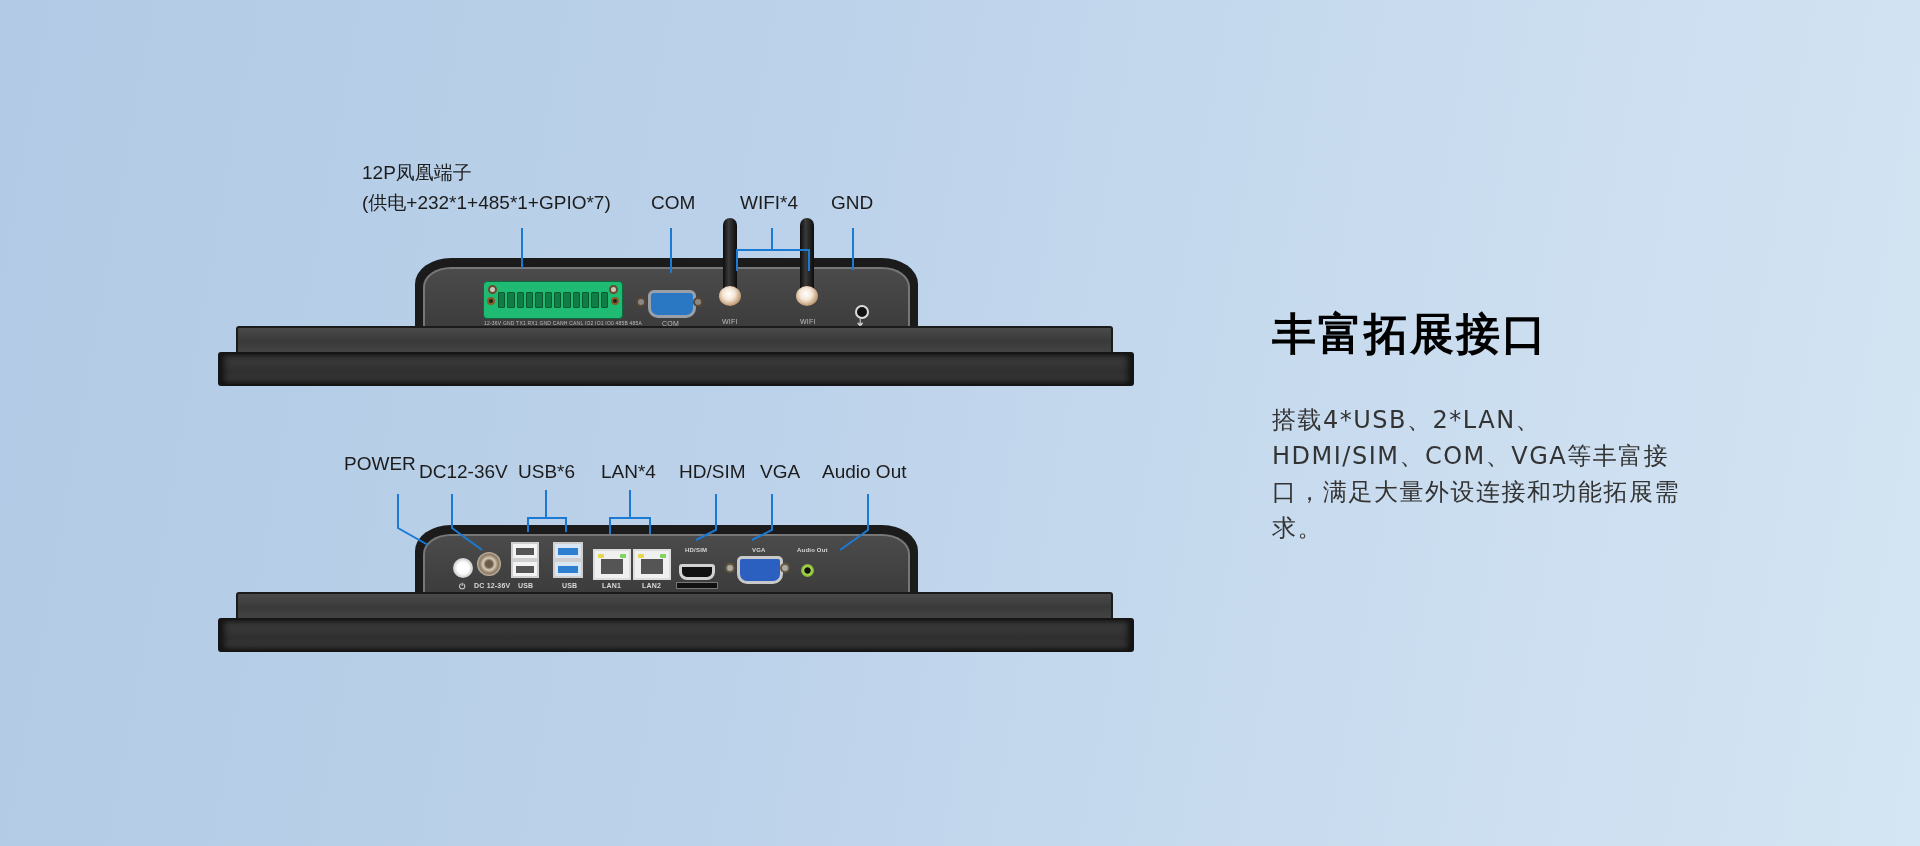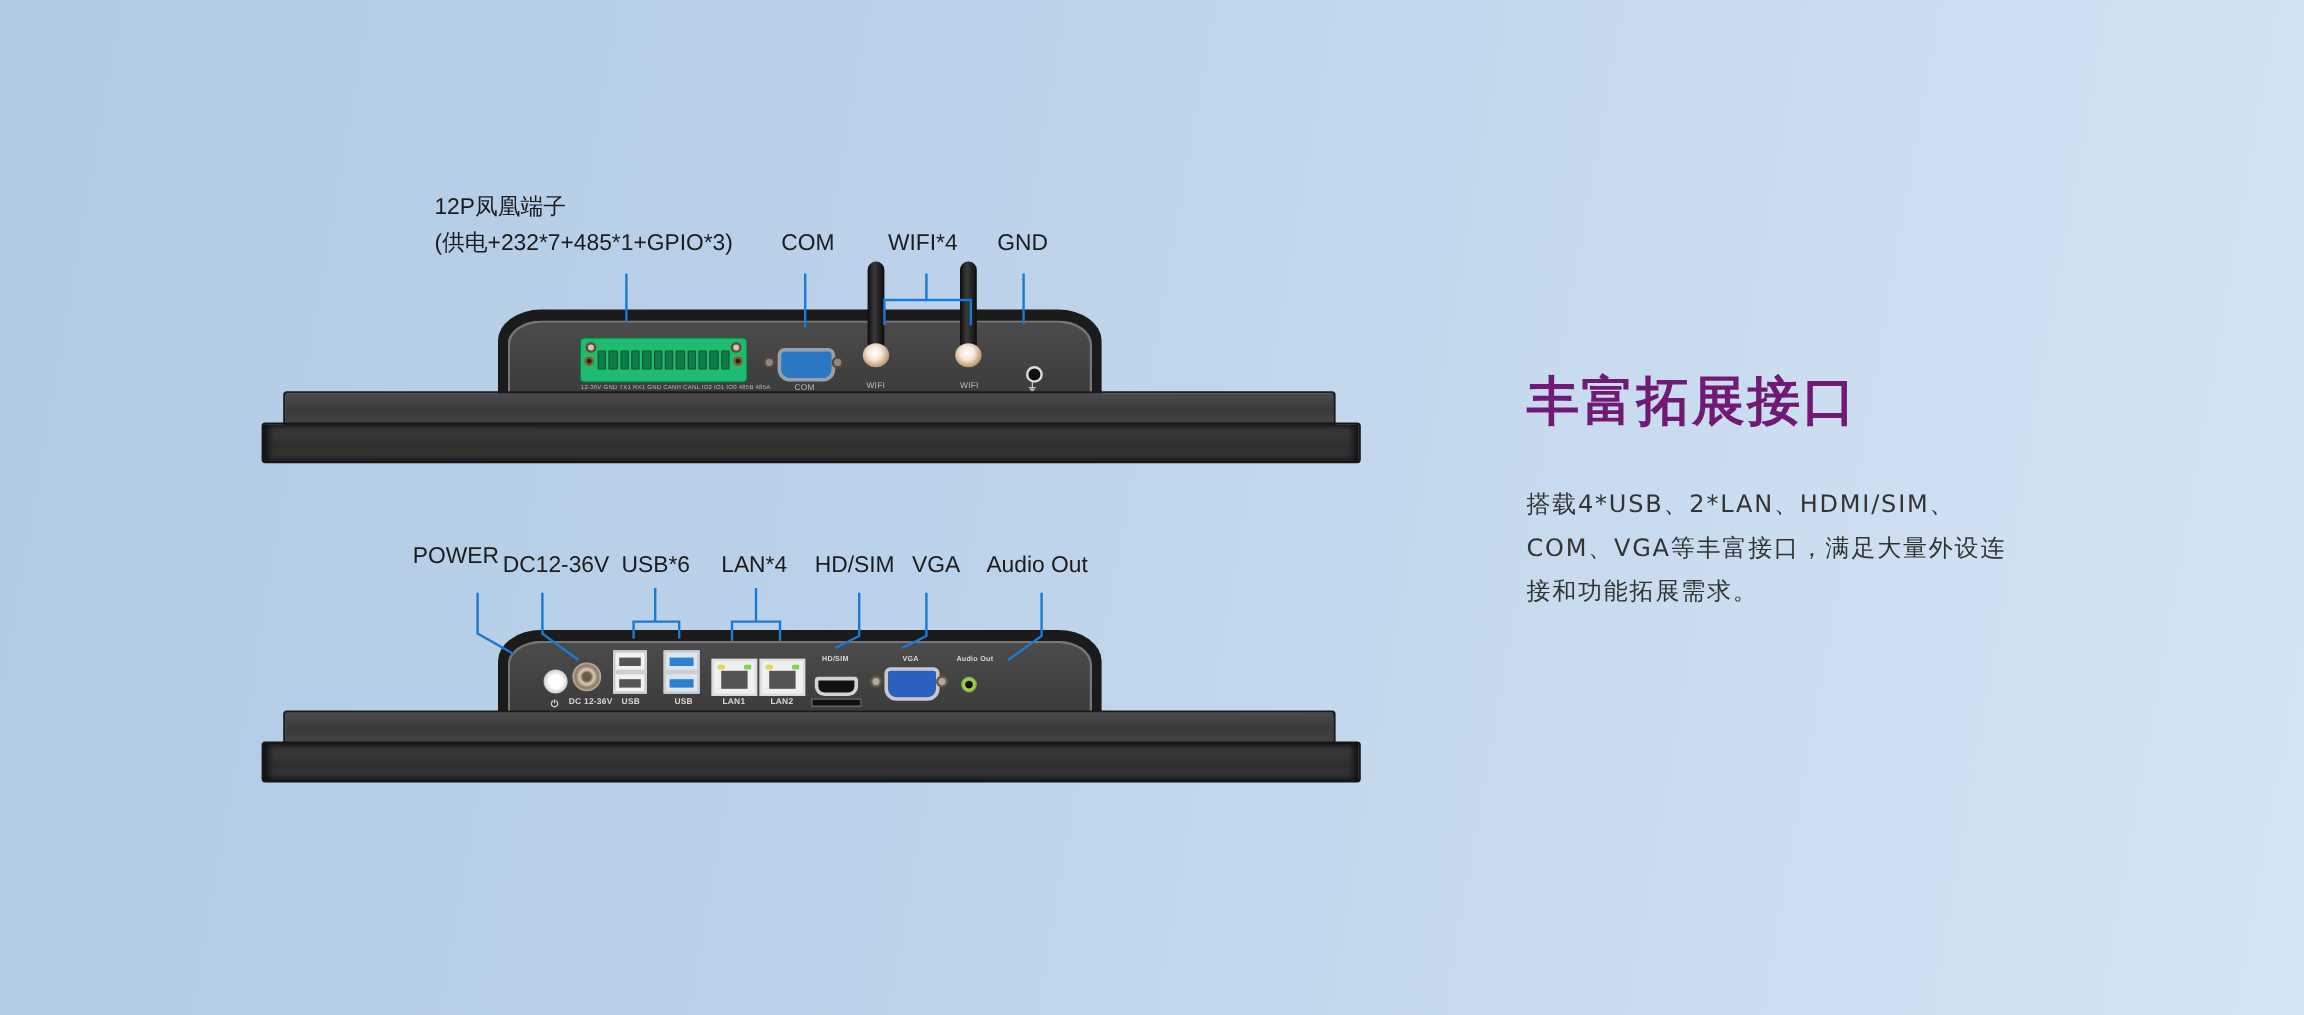--- a/index.html
+++ b/index.html
@@ -37,30 +37,30 @@
   .usb { position:absolute; background:#f3f3f3; border:2px solid #cfcfcf; }
   .usb .slot { position:absolute; left:3px; right:3px; top:4px; height:7px; background:#555; }
   .usb3 { background:#d9e6f3; }
   .usb3 .slot { background:#2f7fd0; }
   .rj45 { position:absolute; background:#f0f0f0; border:2px solid #ddd; }
   .rj45 .hole { position:absolute; left:6px; right:6px; top:8px; bottom:4px; background:#555; }
   .rj45 .led { position:absolute; top:3px; width:6px; height:4px; border-radius:1px; }
   .hdmi { position:absolute; background:#111; border:3px solid #d2d2d2; border-radius:3px 3px 8px 8px; }
   .vga { position:absolute; background:#2b5fc0; border:3px solid #c9c9c9; border-radius:5px 5px 10px 10px; }
 
-  .title { position:absolute; left:1272px; top:305px; font-size:44px; font-weight:bold; color:#701a75; letter-spacing:2px; font-family:"DejaVu Sans", sans-serif; }
-  .desc { position:absolute; left:1272px; top:402px; width:420px; font-size:20px; line-height:36px; color:#333; letter-spacing:1.5px; font-family:"DejaVu Sans", sans-serif; }
+  .title { position:absolute; left:1272px; top:305px; font-size:44px; font-weight:bold; color:#000000; letter-spacing:2px; font-family:"DejaVu Sans", sans-serif; }
+  .desc { position:absolute; left:1272px; top:402px; width:420px; font-size:24px; line-height:36px; color:#333; letter-spacing:1.5px; font-family:"DejaVu Sans", sans-serif; }
 </style>
 </head>
 <body>
 
 <div>
 
   <div class="label" style="left:362px;top:163px;">12P凤凰端子</div>
-  <div class="label" style="left:362px;top:193px;">(供电+232*7+485*1+GPIO*3)</div>
+  <div class="label" style="left:362px;top:193px;">(供电+232*1+485*1+GPIO*7)</div>
   <div class="label" style="left:651px;top:193px;">COM</div>
   <div class="label" style="left:740px;top:193px;">WIFI*4</div>
   <div class="label" style="left:831px;top:193px;">GND</div>
 
   <div class="hump" style="left:415px;top:258px;width:503px;height:70px;">
     <div class="hump-inner"></div>
   </div>
 
   <div class="terminal" style="left:483px;top:281px;width:138px;height:36px;">
     <div class="screw" style="left:4px;top:3px;"></div>

